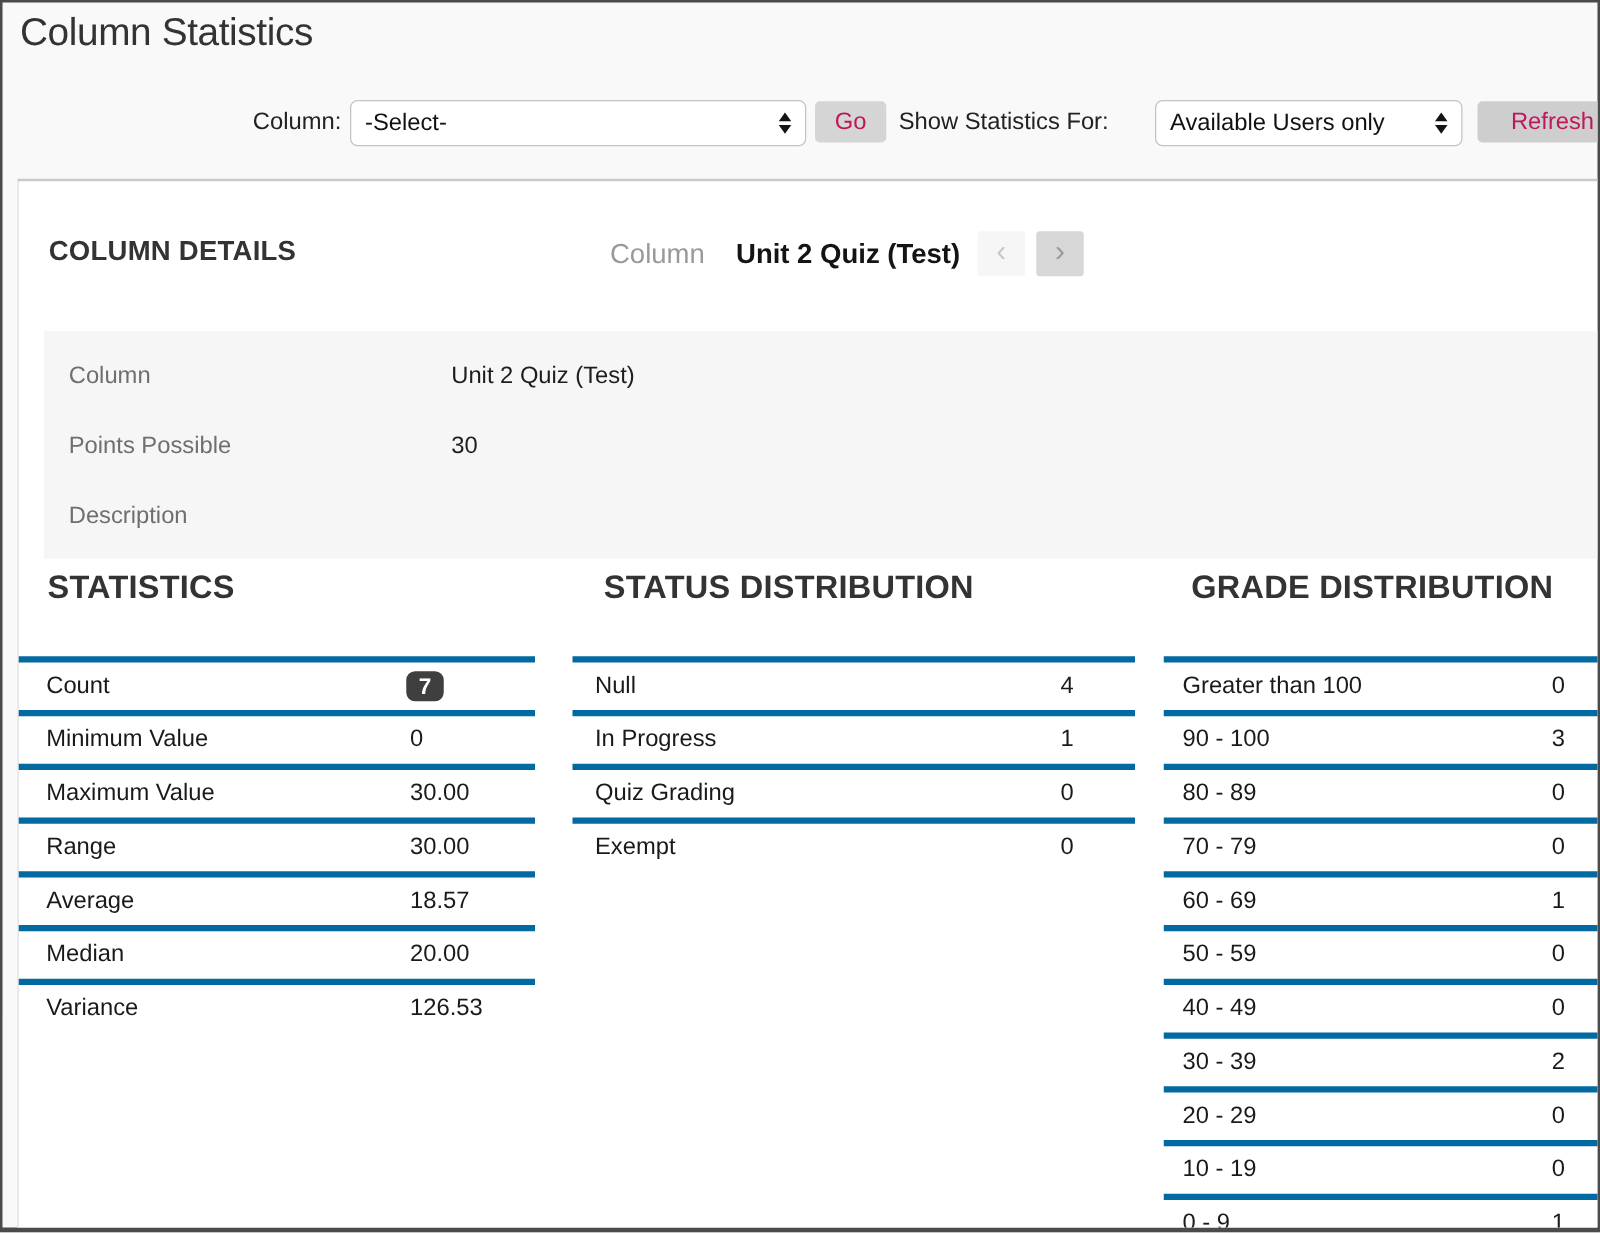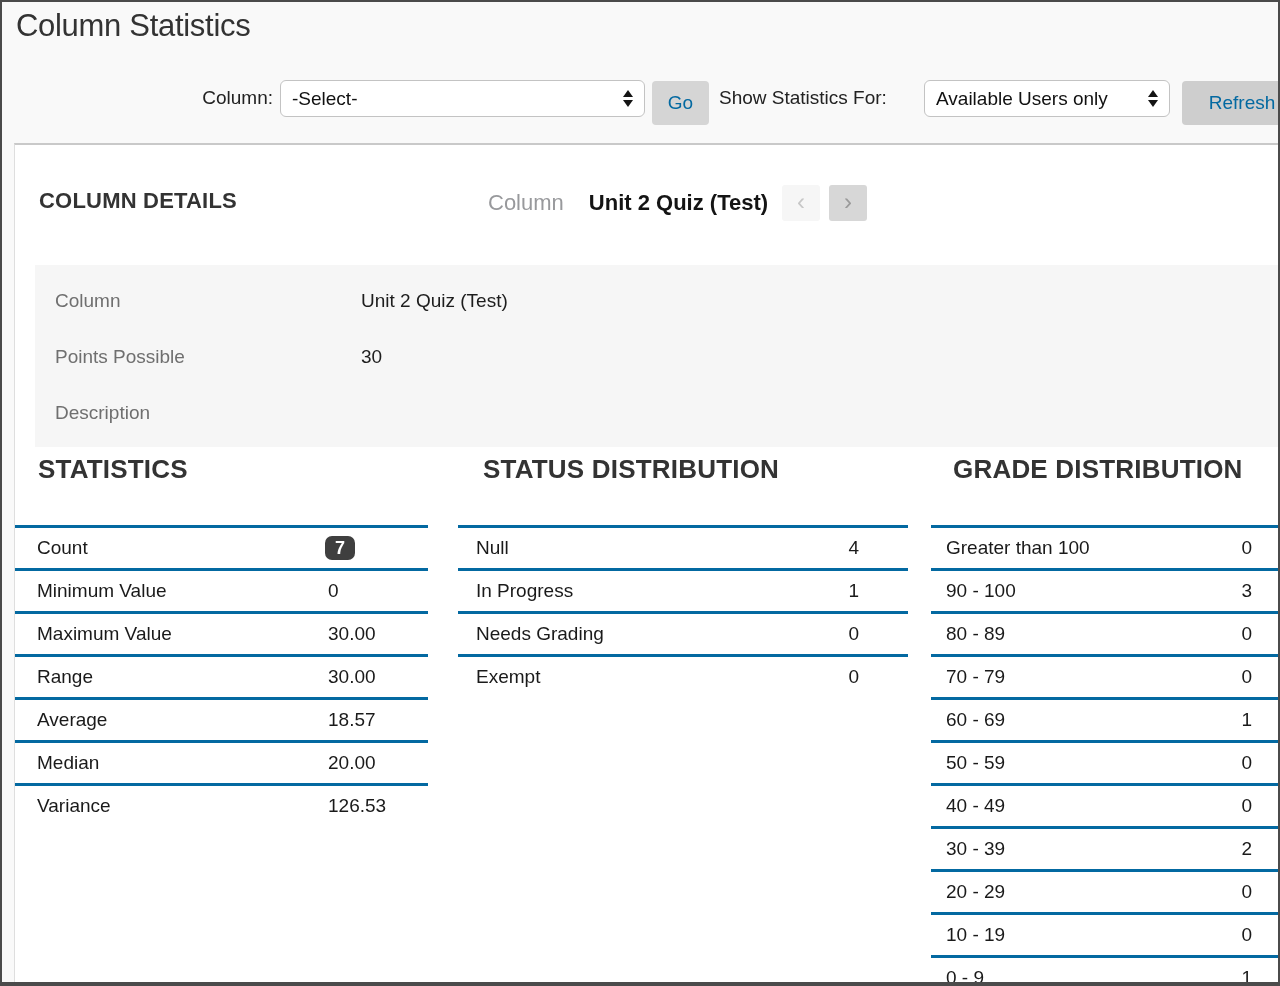--- a/index.html
+++ b/index.html
@@ -27,23 +27,23 @@
     padding:0 11px; font-size:19px; color:#111; cursor:default;
   }
   .selectbox.sel-column { left:278px; width:365px; }
   .selectbox.sel-users  { left:922px; width:246px;gap:16px; }
   .spin { margin-left:auto; display:flex; flex-direction:column; gap:3px; }
   .spin i { display:block; width:0; height:0;
     border-left:5px solid transparent; border-right:5px solid transparent; }
   .spin .t-up   { border-bottom:7px solid #141414; }
   .spin .t-down { border-top:7px solid #141414; }
   .btn {
-    position:absolute; top:79px; height:44px;
+    position:absolute; top:79px; height:33px;
     background:#d5d5d5; border:none; border-radius:4px;
-    font-size:19px; color:#0369a1; font-family:inherit;
+    font-size:19px; color:#be185d; font-family:inherit;
     display:flex; align-items:center; justify-content:center; cursor:pointer;
   }
   .btn.go { left:650px; width:57px; }
   .btn.refresh { left:1180px; width:120px; background:#cecece; }
 
   
   .panel {
     position:absolute; left:12px; top:141px; right:0; bottom:-4px;
     background:#fff; border-top:2px solid #c9c9c9; border-left:1px solid #dedede;
   }
@@ -78,21 +78,21 @@
   .statcol h2 { font-size:26px; font-weight:bold; color:#333; letter-spacing:0.2px; }
   .col-stats  { left:0px;   width:413px; }
   .col-stats h2  { padding-left:23px; }
   .col-status { left:443px; width:450px; }
   .col-status h2 { padding-left:25px; }
   .col-grade  { left:916px; right:-12px; }
   .col-grade h2  { padding-left:22px; }
   .tbl { margin-top:40px; }
   .trow {
     position:relative; display:flex; align-items:center;
-    height:43px; border-top:3px solid #0369a1; font-size:19px; color:#1a1a1a;
+    height:43px; border-top:5px solid #0369a1; font-size:19px; color:#1a1a1a;
   }
   .col-stats  .trow { padding-left:22px; }
   .col-status .trow { padding-left:18px; }
   .col-grade  .trow { padding-left:15px; }
   .col-stats  .tval { position:absolute; left:313px; }
   .col-status .tval { margin-left:auto; padding-right:49px; }
   .col-grade  .tval { margin-left:auto; padding-right:38px; }
   .tval.badge {
     position:absolute; left:310px;
     background:#3f3f3f; color:#fff; font-weight:bold; font-size:18px;
@@ -196,21 +196,21 @@
       <div class="tbl" id="tbl-status">
           <div class="trow">
             <span class="tlabel">Null</span>
             <span class="tval">4</span>
           </div>
           <div class="trow">
             <span class="tlabel">In Progress</span>
             <span class="tval">1</span>
           </div>
           <div class="trow">
-            <span class="tlabel">Needs Grading</span>
+            <span class="tlabel">Quiz Grading</span>
             <span class="tval">0</span>
           </div>
           <div class="trow">
             <span class="tlabel">Exempt</span>
             <span class="tval">0</span>
           </div>
         </div>
     </div>
 
     <div class="statcol col-grade">

